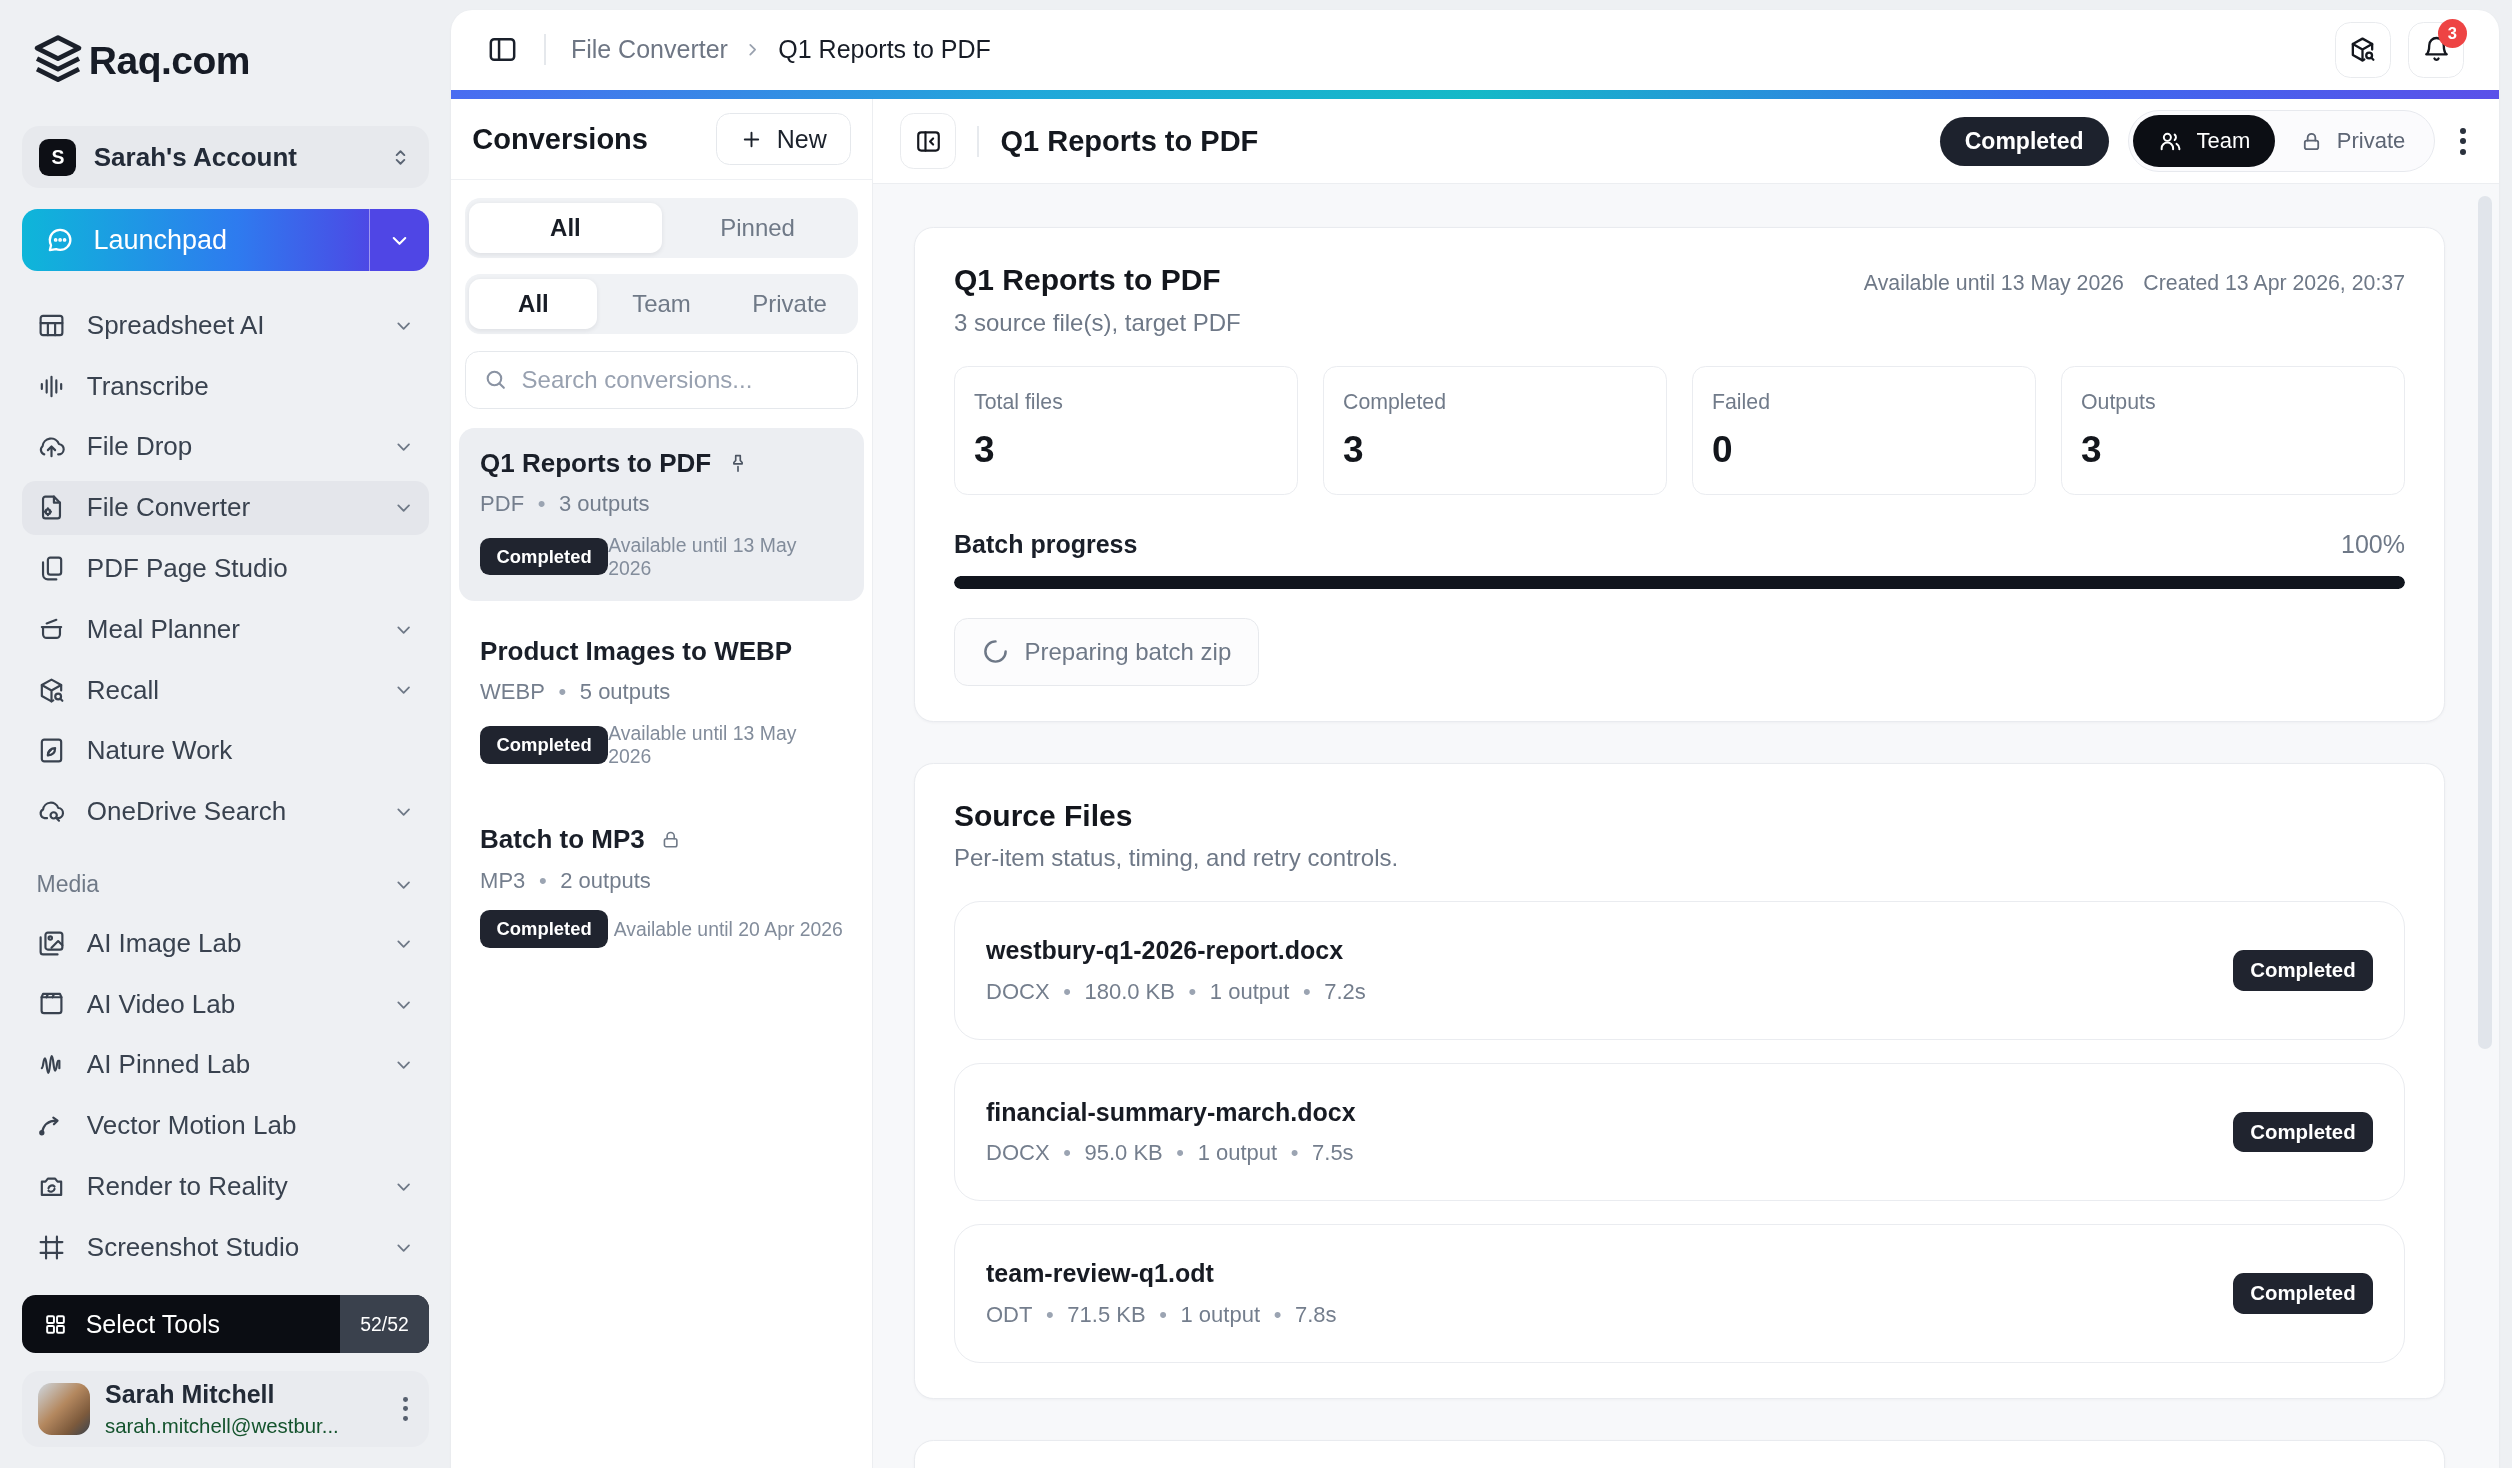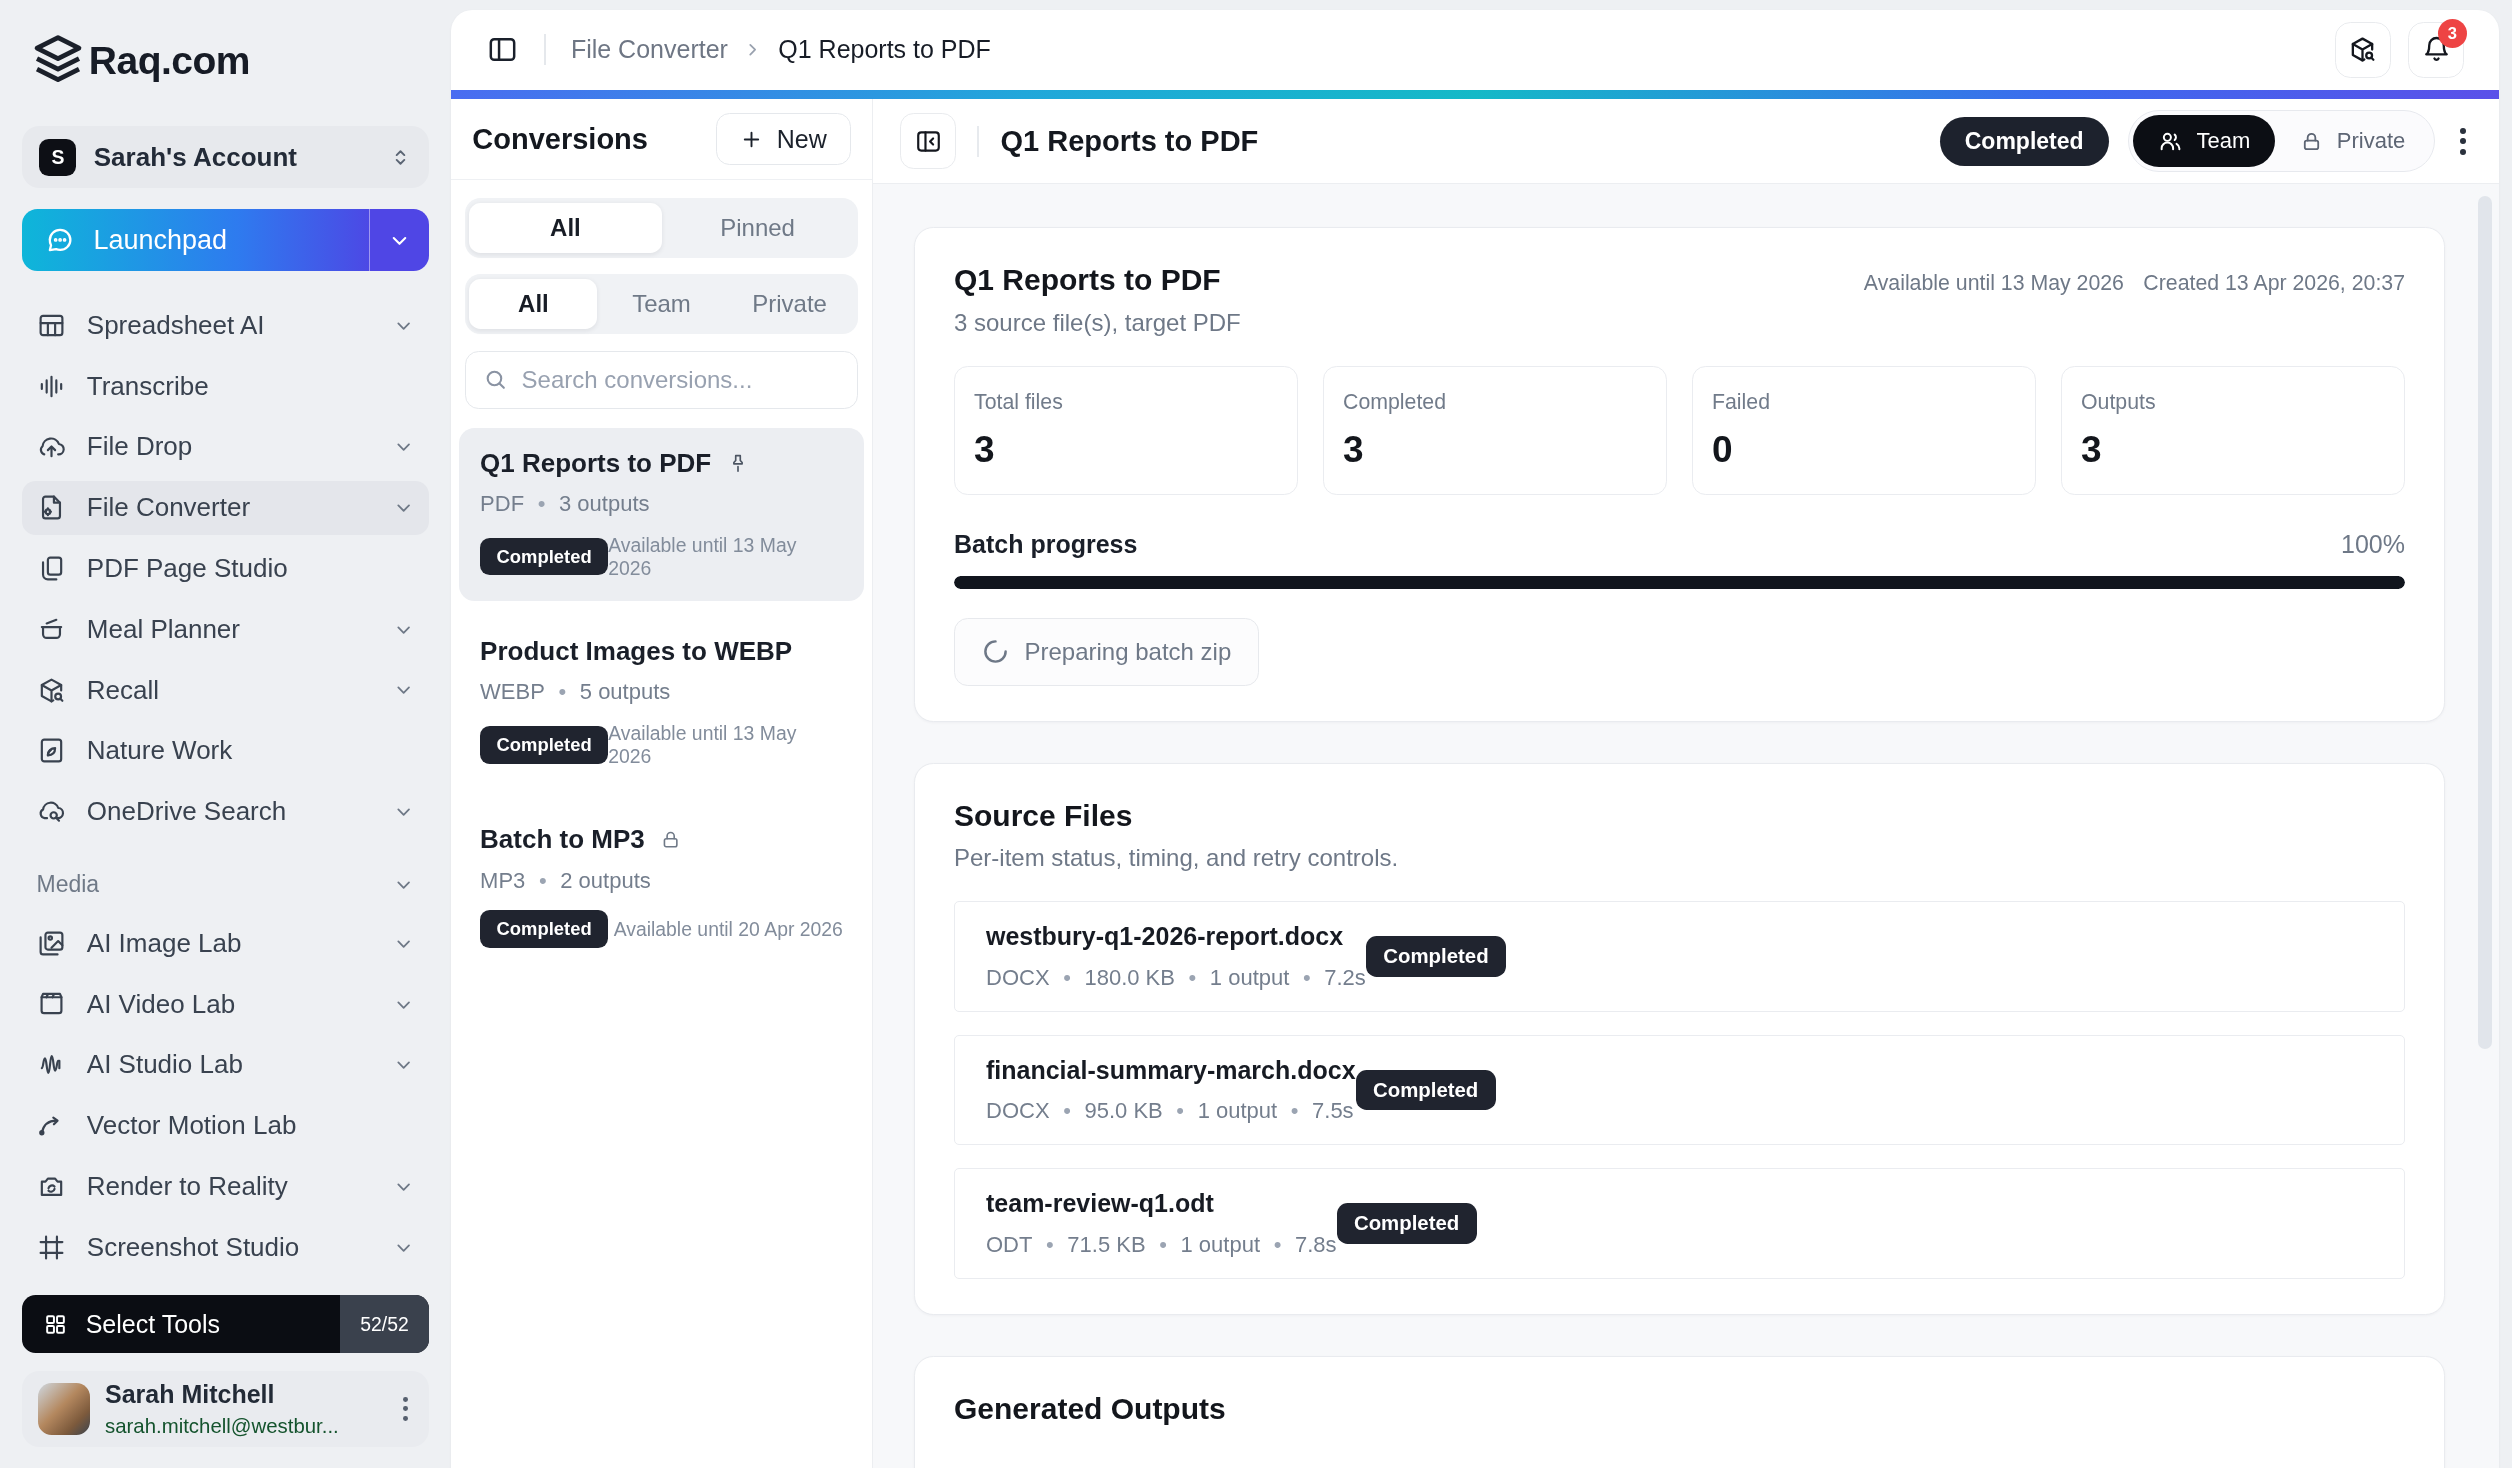--- a/index.html
+++ b/index.html
@@ -151,21 +151,21 @@
     margin-top:29px; display:inline-flex; align-items:center; gap:15.5px;
     border:1.9px solid #e7e9ed; background:#fcfcfd; border-radius:13.6px; padding:0 27px; height:68px;
     font-size:24px; color:#6e7887;
   }
   .spin { animation:spin 1s linear infinite; transform-origin:center; }
   @keyframes spin { to { transform:rotate(360deg); } }
   .sf-card { margin-top:41px; }
   .sf-title { font-size:30px; font-weight:700; color:#13161c; }
   .sf-sub { margin-top:11.6px; font-size:24px; color:#6e7887; }
   .file-rows { margin-top:29px; display:flex; flex-direction:column; gap:23px; }
-  .file-row { border:1.9px solid #eaecf0; border-radius:5px; padding:20px 31px; display:flex; align-items:center; background:#fff; }
+  .file-row { border:1.9px solid #eaecf0; border-radius:26px; padding:34px 31px; display:flex; justify-content:space-between; align-items:center; background:#fff; }
   .f-name { font-size:25px; font-weight:600; color:#171b23; }
   .f-meta { margin-top:13.6px; display:flex; gap:13.6px; align-items:center; font-size:22px; color:#747e8d; }
   .f-badge { background:#20242f; color:#fff; font-size:20.4px; font-weight:600; padding:8.7px 17.4px; border-radius:10.7px; }
   .go-card { margin-top:41px; height:194px; }
   .go-title { font-size:30px; font-weight:700; color:#13161c; }
   .scroll-thumb { position:absolute; right:6.8px; top:97px; width:14.5px; height:853px; background:#e1e5eb; border-radius:9.7px; }
 </style>
 </head>
 <body>
 
@@ -348,21 +348,21 @@
           <svg class="ic" width="21.3" height="21.3" viewBox="0 0 24 24" fill="none" stroke="currentColor" stroke-width="2" stroke-linecap="round" stroke-linejoin="round">
             <polyline points="6 9.5 12 15.5 18 9.5"></polyline>
           </svg>
         </span>
     </div>
     <div class="nav-item">
       <svg class="ic" width="29" height="29" viewBox="0 0 24 24" fill="none" stroke="currentColor" stroke-width="1.8" stroke-linecap="round" stroke-linejoin="round">
           <path d="M4 15c1.2 0 1.2-8 2.6-8s1.4 12 2.8 12 1.4-14 2.8-14 1.4 12 2.8 12 1.4-8 2.6-8"></path>
           <path d="M18.5 9v6"></path>
         </svg>
-      <span>AI Studio Lab</span>
+      <span>AI Pinned Lab</span>
       <span class="chev">
           <svg class="ic" width="21.3" height="21.3" viewBox="0 0 24 24" fill="none" stroke="currentColor" stroke-width="2" stroke-linecap="round" stroke-linejoin="round">
             <polyline points="6 9.5 12 15.5 18 9.5"></polyline>
           </svg>
         </span>
     </div>
     <div class="nav-item">
       <svg class="ic" width="29" height="29" viewBox="0 0 24 24" fill="none" stroke="currentColor" stroke-width="1.8" stroke-linecap="round" stroke-linejoin="round">
           <path d="M4 18c1.5-7 6-10 12-10"></path>
           <path d="M13.5 5.5L17 8l-3 3"></path>

